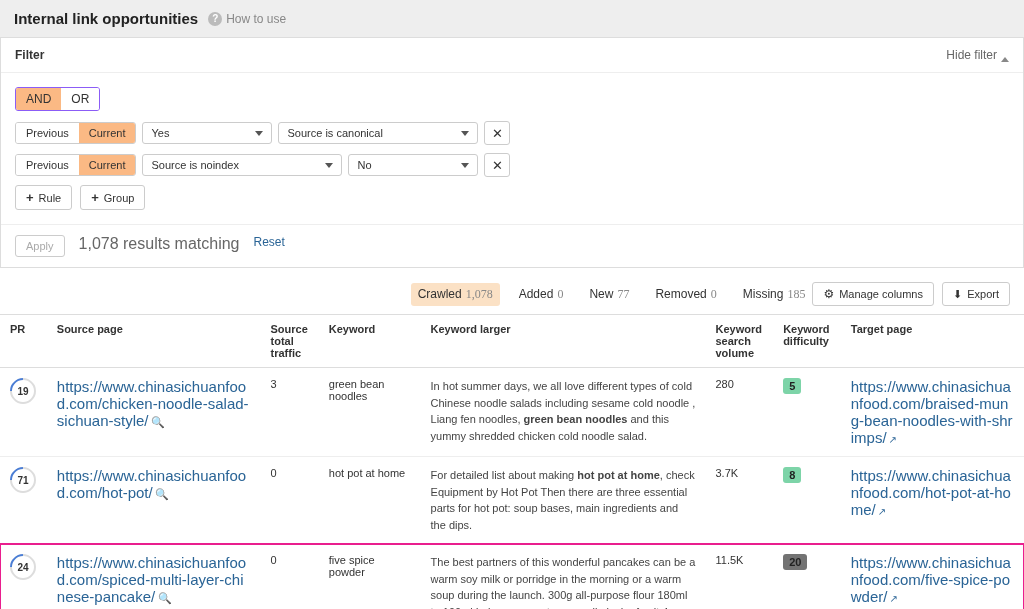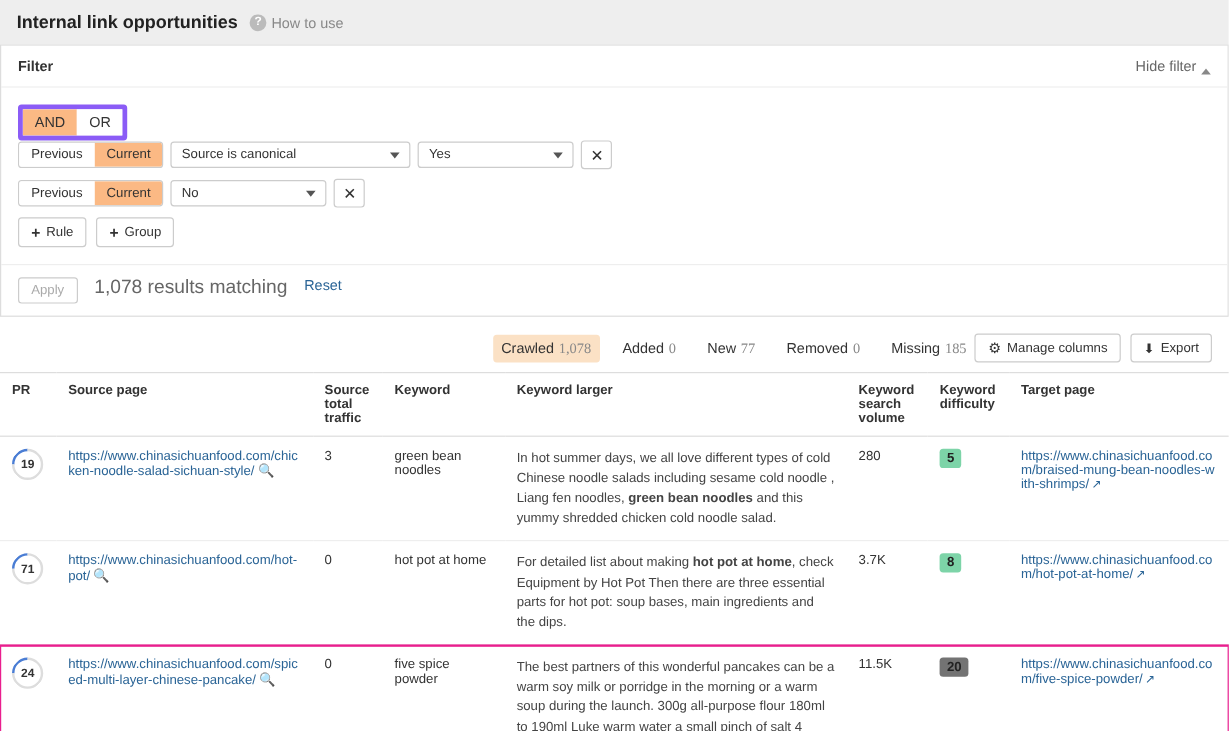--- a/index.html
+++ b/index.html
@@ -7,21 +7,21 @@
 .header { background: #eee; padding: 10px 14px; display: flex; align-items: center; gap: 10px; }
 .header h1 { font-size: 15px; font-weight: 600; color: #222; }
 .help { display: inline-flex; align-items: center; gap: 4px; color: #888; font-size: 12px; }
 .help-icon { width: 14px; height: 14px; border-radius: 50%; background: #bbb; color: #fff; display: inline-flex; align-items: center; justify-content: center; font-size: 10px; font-weight: bold; }
 
 .filter-panel { border: 1px solid #ddd; margin: 0; background: #fff; }
 .filter-head { display: flex; justify-content: space-between; padding: 10px 14px; border-bottom: 1px solid #eee; }
 .filter-head .title { font-weight: 600; font-size: 12px; }
 .hide-filter { color: #666; font-size: 12px; display: flex; align-items: flex-end; gap: 4px; }
 .filter-body { padding: 14px; }
-.seg { display: inline-flex; border: 4px solid #8b5cf6; border-radius: 3px; overflow: hidden; }
+.seg { display: inline-flex; border: 1px solid #8b5cf6; border-radius: 3px; overflow: hidden; margin-bottom: 10px; }
 .seg div { padding: 4px 10px; font-size: 12px; cursor: pointer; background: #fff; }
 .seg div.active { background: #fbb984; }
 .filter-row { display: flex; gap: 6px; margin-bottom: 8px; align-items: center; }
 .pill-group { display: inline-flex; border: 1px solid #ccc; border-radius: 3px; overflow: hidden; }
 .pill-group div { padding: 4px 10px; font-size: 11px; background: #fff; }
 .pill-group div.active { background: #fbb984; }
 .sel { border: 1px solid #ccc; border-radius: 3px; padding: 4px 8px; font-size: 11px; background: #fff; display: flex; align-items: center; justify-content: space-between; gap: 8px; }
 .sel.w200 { width: 200px; }
 .sel.w130 { width: 130px; }
 .caret { width: 0; height: 0; border-left: 4px solid transparent; border-right: 4px solid transparent; border-top: 5px solid #555; }
@@ -43,21 +43,21 @@
 .actions { display: flex; gap: 8px; }
 .actions .btn { font-size: 11px; }
 .gear { font-size: 12px; }
 
 table { width: 100%; border-collapse: collapse; font-size: 11px; }
 th { text-align: left; padding: 8px 10px; border-top: 1px solid #ddd; border-bottom: 1px solid #ddd; font-weight: 600; color: #333; vertical-align: top; font-size: 11px; }
 td { padding: 10px; border-bottom: 1px solid #eee; vertical-align: top; }
 .pr-cell { width: 40px; }
 .pr-badge { display: inline-flex; align-items: center; justify-content: center; width: 26px; height: 26px; border-radius: 50%; border: 2px solid #ddd; border-top-color: #4a7dd4; font-size: 10px; font-weight: 600; transform: rotate(-45deg); }
 .pr-badge span { transform: rotate(45deg); }
-.link { color: #2a6496; cursor: pointer; word-break: break-all; font-size: 11px; margin-top: 36px; }
+.link { color: #2a6496; cursor: pointer; word-break: break-all; font-size: 15px; margin-top: 36px; }
 .src-col { width: 210px; }
 .tgt-col { width: 180px; }
 .ctx-col { width: 280px; }
 .kw-col { width: 100px; }
 .num-col { width: 55px; }
 .kd-badge { display: inline-block; padding: 2px 6px; border-radius: 3px; font-size: 11px; font-weight: 600; color: #222; }
 .kd-5 { background: #7dd4a8; }
 .kd-8 { background: #7dd4a8; }
 .kd-20 { background: #737373; }
 .search-icon { color: #888; font-size: 11px; margin-left: 3px; }
@@ -89,37 +89,41 @@
     <div class="seg">
       <div class="active">AND</div>
       <div>OR</div>
     </div>
 
     <div class="filter-row">
       <div class="pill-group">
         <div>Previous</div>
         <div class="active">Current</div>
       </div>
+      <div class="sel w130">
+        <span>Yes</span>
+          <span class="caret"></span>
+      </div>
       <div class="sel w200">
         <span>Source is canonical</span>
-          <span class="caret"></span>
-      </div>
-      <div class="sel w130">
-        <span>Yes</span>
           <span class="caret"></span>
       </div>
       <div class="icon-btn">
           <span>✕</span>
         </div>
     </div>
 
     <div class="filter-row">
       <div class="pill-group">
         <div>Previous</div>
         <div class="active">Current</div>
+      </div>
+      <div class="sel w200">
+        <span>Source is noindex</span>
+          <span class="caret"></span>
       </div>
       <div class="sel w130">
         <span>No</span>
           <span class="caret"></span>
       </div>
       <div class="icon-btn">
           <span>✕</span>
         </div>
     </div>
 

